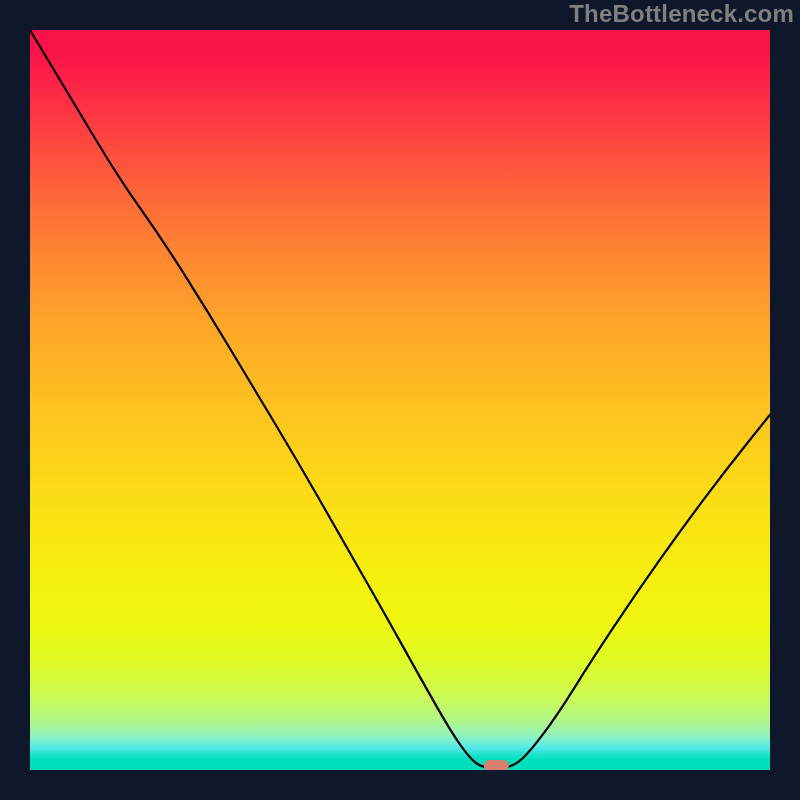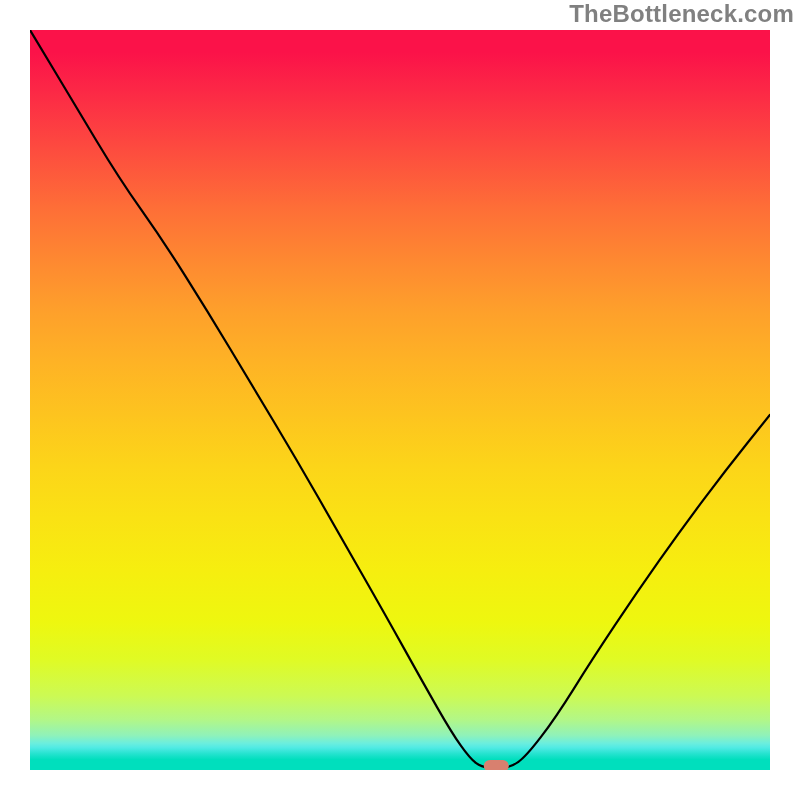--- a/index.html
+++ b/index.html
@@ -8,21 +8,21 @@
     width: 800px;
     height: 800px;
     background: #000;
     font-family: Arial, Helvetica, sans-serif;
     overflow: hidden;
   }
   .frame {
     position: relative;
     width: 800px;
     height: 800px;
-    background: #ffffff;
+    background: #0f172a;
   }
   .watermark {
     position: absolute;
     top: 0;
     right: 6px;
     color: #808080;
     font-size: 24px;
     font-weight: bold;
     letter-spacing: 0.2px;
     z-index: 10;

